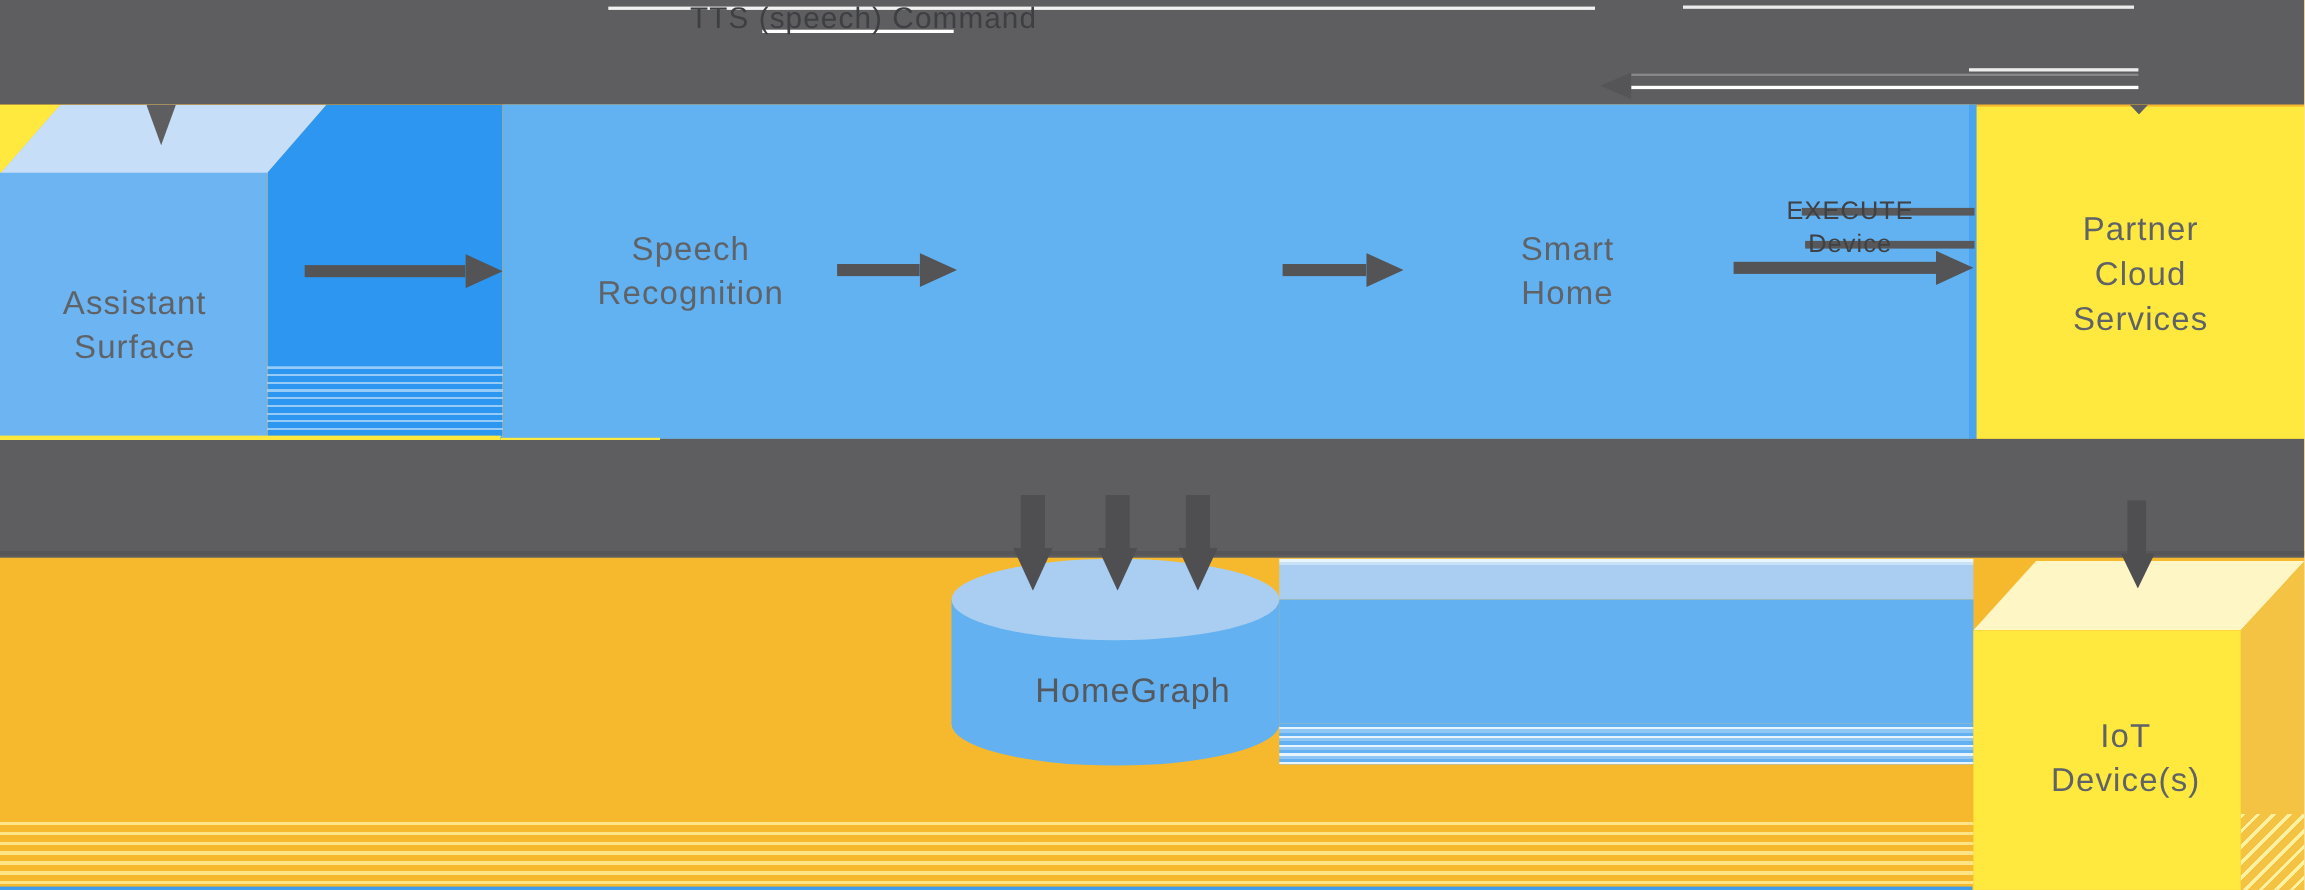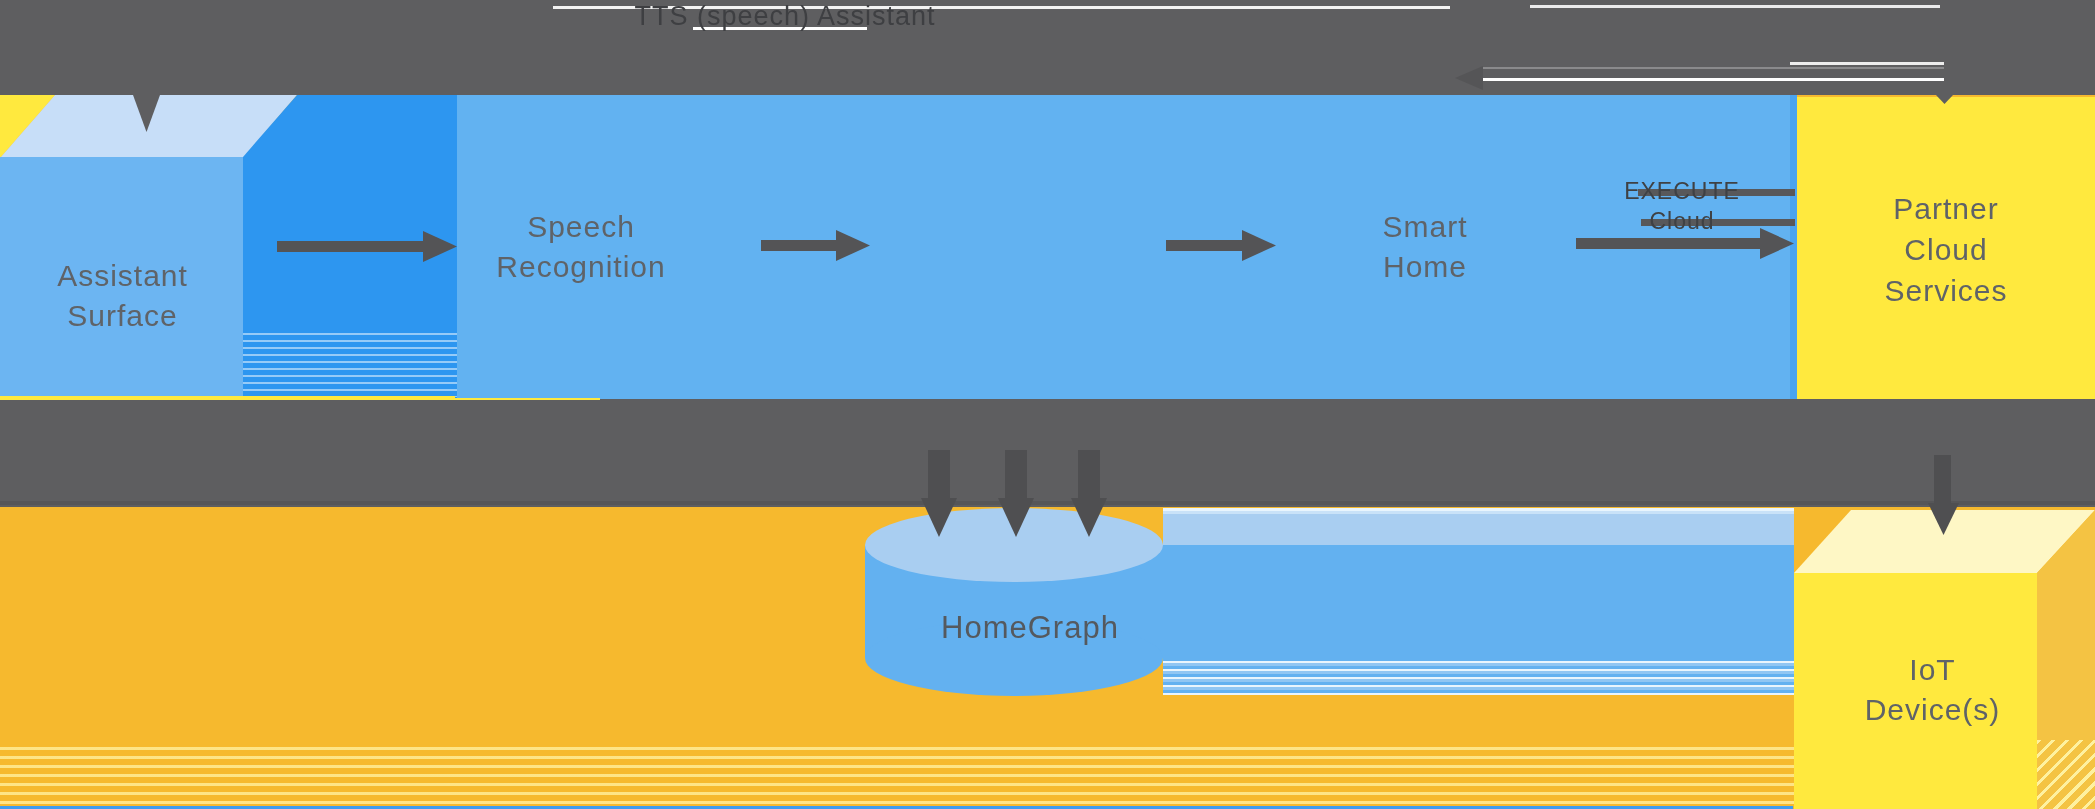--- a/index.html
+++ b/index.html
@@ -38,21 +38,21 @@
   #corner-yellow{left:0;top:95px;width:55px;height:63px;background:#FFE93E;clip-path:polygon(0 0,100% 0,0 100%);}
   #cube-top{left:0;top:95px;width:297px;height:63px;background:#C7DEF8;clip-path:polygon(55px 0,297px 0,243px 63px,0 63px);}
   #cube-right{left:243px;top:95px;width:214px;height:304px;background:#2D96F0;clip-path:polygon(54px 0,214px 0,214px 304px,0 304px,0 62px);}
   #cube-front{left:0;top:157px;width:243px;height:242px;background:#6CB5F2;}
   #cube-right-stripes{left:243px;top:333px;width:214px;height:64px;
     background:repeating-linear-gradient(to bottom,rgba(255,255,255,.5) 0 2px,transparent 2px 7px);}
   #cube-notch{left:133px;top:95px;width:27px;height:37px;background:#5E5E60;}
   #partner-notch{left:1936px;top:95px;width:17px;height:9px;background:#5E5E60;}
 
   #assistant-label{left:1px;top:242px;width:243px;margin-top:14px;}
-  #speech-label{left:431px;top:207px;width:300px;}
+  #speech-label{left:478px;top:207px;width:300px;}
   #nlu-label{left:875px;top:185px;width:300px;}
   #smart-label{left:1275px;top:207px;width:300px;}
   #partner-label{left:1796px;top:188px;width:300px;line-height:41px;}
   #execute-label{left:1582px;top:176px;width:200px;font-size:23px;line-height:30px;color:#3F4144;}
   #exec-bar1{left:1638px;top:189px;width:157px;height:7px;background:#58585A;}
   #exec-bar2{left:1641px;top:219px;width:154px;height:7px;background:#58585A;}
 
   .h-shaft{height:11px;background:#545456;}
   .h-head{width:34px;height:31px;background:#545456;}
   #arrow1-shaft{left:277px;top:241px;width:146px;}
@@ -110,21 +110,21 @@
 <div id="scene">
 
   <div class="abs" id="top-band"></div>
   <div class="abs" id="tts-line-a"></div>
   <div class="abs" id="cmd-line-a"></div>
   <div class="abs" id="tts-line-b"></div>
   <div class="abs" id="cmd-line-c"></div>
   <div class="abs" id="cmd-line-d"></div>
   <div class="abs" id="cmd-line-e"></div>
   <div class="abs tri-left" id="cmd-arrowhead"></div>
-  <div class="label band-label" id="tts-label">TTS (speech) Assistant</div>
+  <div class="label band-label" id="tts-label">TTS (speech) Command</div>
 
   <div class="abs" id="main-blue"></div>
   <div class="abs" id="main-blue-edge"></div>
   <div class="abs" id="partner-box"></div>
   <div class="abs" id="corner-yellow"></div>
 
   <div class="abs" id="cube-top"></div>
   <div class="abs" id="cube-right"></div>
   <div class="abs" id="cube-front"></div>
   <div class="abs" id="cube-right-stripes"></div>
@@ -137,21 +137,21 @@
 Recognition</div>
   <div class="label node-label" id="smart-label">Smart
 Home</div>
   <div class="label node-label" id="partner-label">Partner
 Cloud
 Services</div>
 
   <div class="abs" id="exec-bar1"></div>
   <div class="abs" id="exec-bar2"></div>
   <div class="label" id="execute-label">EXECUTE
-Cloud</div>
+Device</div>
 
   <div class="abs h-shaft" id="arrow1-shaft"></div>
   <div class="abs h-head tri-right" id="arrow1-head"></div>
   <div class="abs h-shaft" id="arrow2-shaft"></div>
   <div class="abs h-head tri-right" id="arrow2-head"></div>
   <div class="abs h-shaft" id="arrow3-shaft"></div>
   <div class="abs h-head tri-right" id="arrow3-head"></div>
   <div class="abs h-shaft" id="arrow4-shaft"></div>
   <div class="abs h-head tri-right" id="arrow4-head"></div>
 

